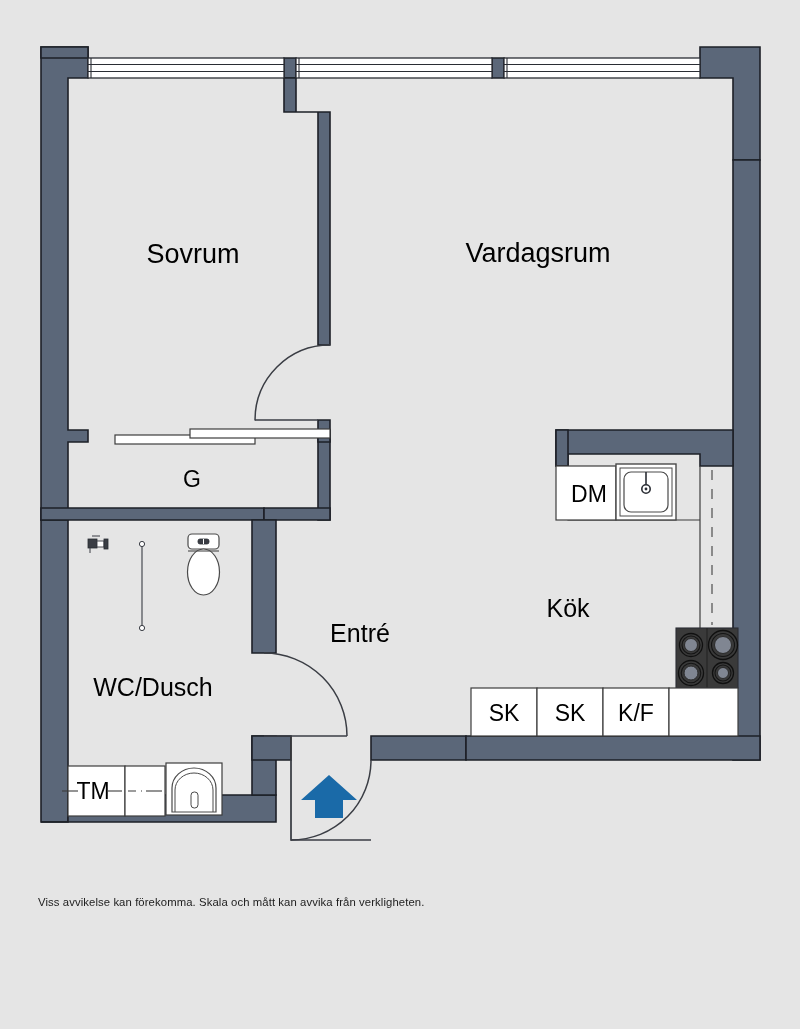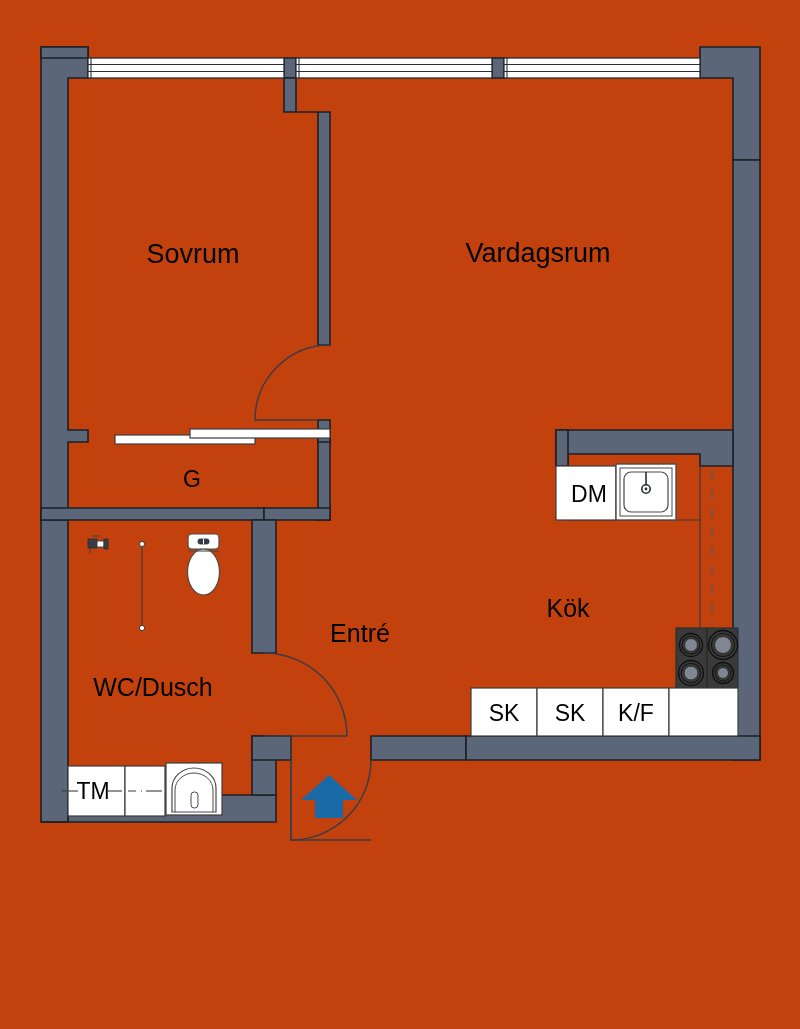--- a/index.html
+++ b/index.html
@@ -1,17 +1,17 @@
 <!DOCTYPE html>
 <html><head>
 <meta charset="utf-8">
 <style>
   html,body{margin:0;padding:0;background:#ffffff;}
   body{width:800px;height:1029px;font-family:"Liberation Sans",sans-serif;}
-  #plan-wrap{position:relative;width:800px;height:1029px;background:#c2410c;}
+  #plan-wrap{position:relative;width:800px;height:1029px;background:#e5e5e5;}
   svg{display:block;}
   .rlabel{font-family:"Liberation Sans",sans-serif;fill:#000;text-anchor:middle;}
   .rlabel-lg{font-size:27px;}
   .rlabel-md{font-size:25px;}
   .rlabel-sm{font-size:23px;}
   .caption{position:absolute;left:38px;top:896px;font-size:11.3px;color:#1c1c1c;
            font-family:"Liberation Sans",sans-serif;letter-spacing:.1px;white-space:nowrap;}
 </style>
 </head>
 <body>
@@ -228,14 +228,15 @@
     <text class="rlabel rlabel-sm" x="192" y="487">G</text>
     <text class="rlabel rlabel-sm" x="589" y="502">DM</text>
     <text class="rlabel rlabel-sm" x="504" y="721">SK</text>
     <text class="rlabel rlabel-sm" x="570" y="721">SK</text>
     <text class="rlabel rlabel-sm" x="636" y="721">K/F</text>
     <text class="rlabel rlabel-sm" x="93" y="799">TM</text>
   </g>
 
 </svg>
 
+<div class="caption">Viss avvikelse kan förekomma. Skala och mått kan avvika från verkligheten.</div>
 
 </div>
 
 </body></html>

